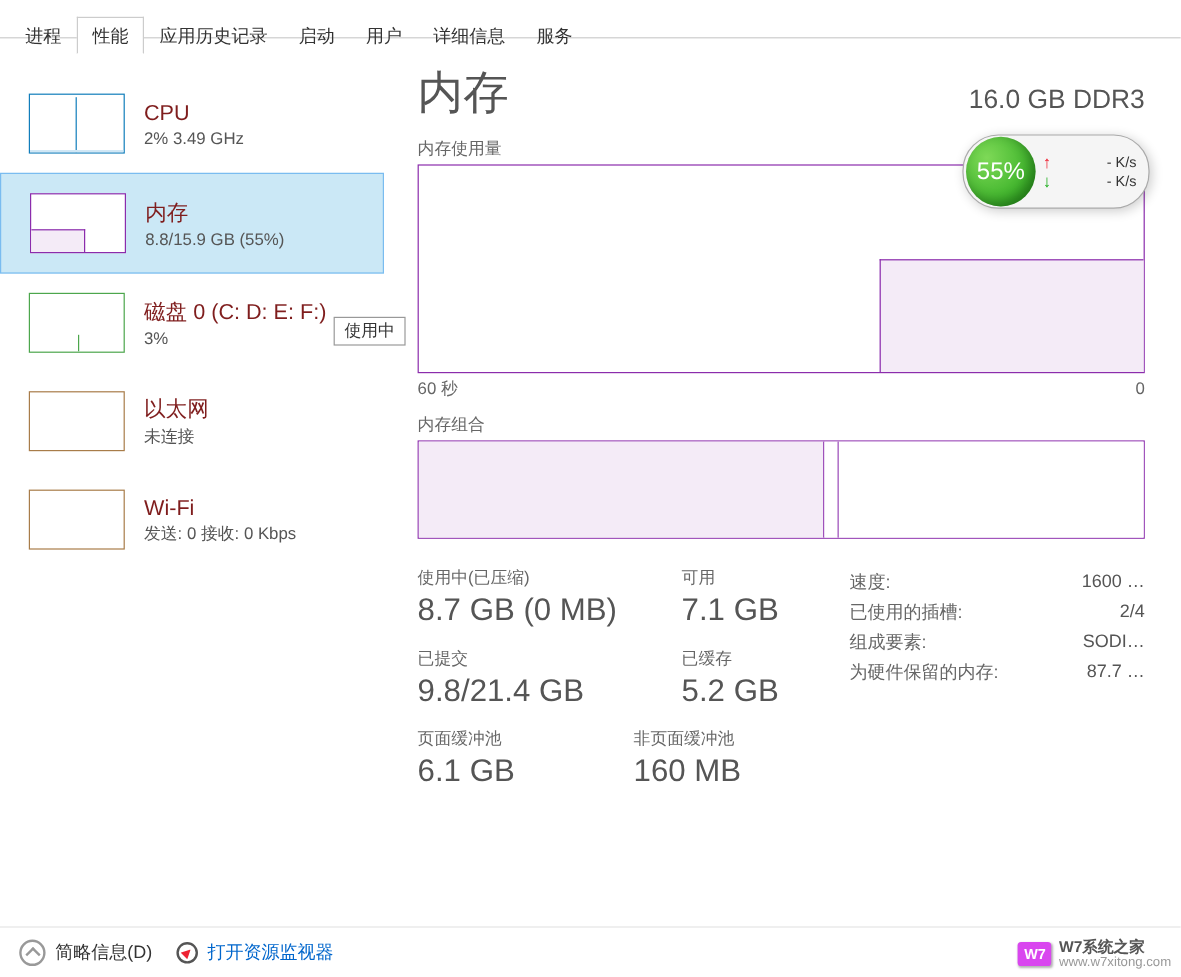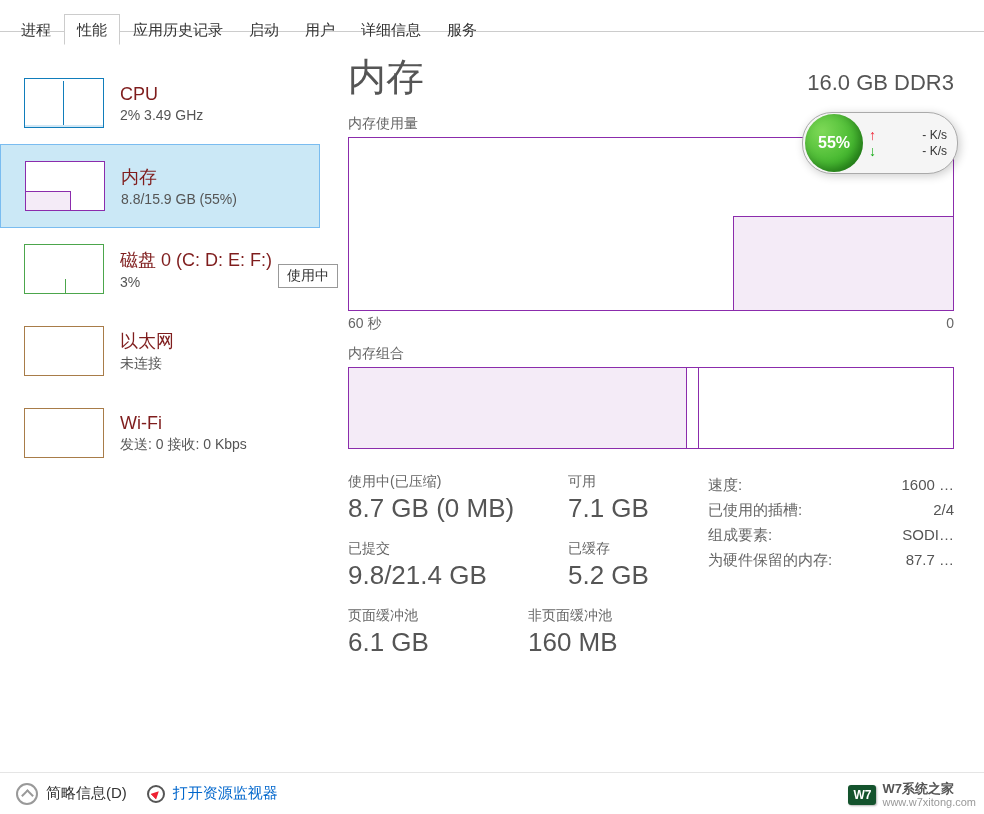--- a/index.html
+++ b/index.html
@@ -186,22 +186,22 @@
   }
   .widget-circle {
     width: 58px;
     height: 58px;
     border-radius: 50%;
     background: radial-gradient(circle at 30% 30%, #7ed957, #1da014);
     display: flex;
     align-items: center;
     justify-content: center;
     color: #fff;
-    font-size: 16px;
-    font-weight: bold;
+    font-size: 20px;
+    font-weight: normal;
     margin-left: 2px;
     box-shadow: inset -4px -4px 10px rgba(0,0,0,0.3);
   }
   .widget-info { flex:1; padding: 4px 10px 4px 6px; font-size: 12px; color: #333;}
   .widget-row { display:flex; align-items:center; justify-content: space-between;}
   .arrow-up { color: #e23; font-size: 14px;}
   .arrow-down { color: #1a1; font-size: 14px;}
 
   
   .footer {
@@ -235,21 +235,21 @@
   .watermark {
     position: absolute;
     right: 8px;
     bottom: 6px;
     display: flex;
     align-items: center;
     font-size: 11px;
     color: #999;
   }
   .wm-badge {
-    background: #14532d; color:#fff; font-weight:bold; font-size:12px;
+    background: #d946ef; color:#fff; font-weight:bold; font-size:12px;
     padding: 3px 5px; border-radius: 3px; margin-right: 6px;
     box-shadow: 1px 1px 2px rgba(0,0,0,0.3);
   }
   .wm-text { display:flex; flex-direction:column; line-height: 1.1;}
   .wm-big { font-size: 13px; color: #555; font-weight: bold;}
 </style>
 </head>
 <body>
 
 <div class="tabs">

